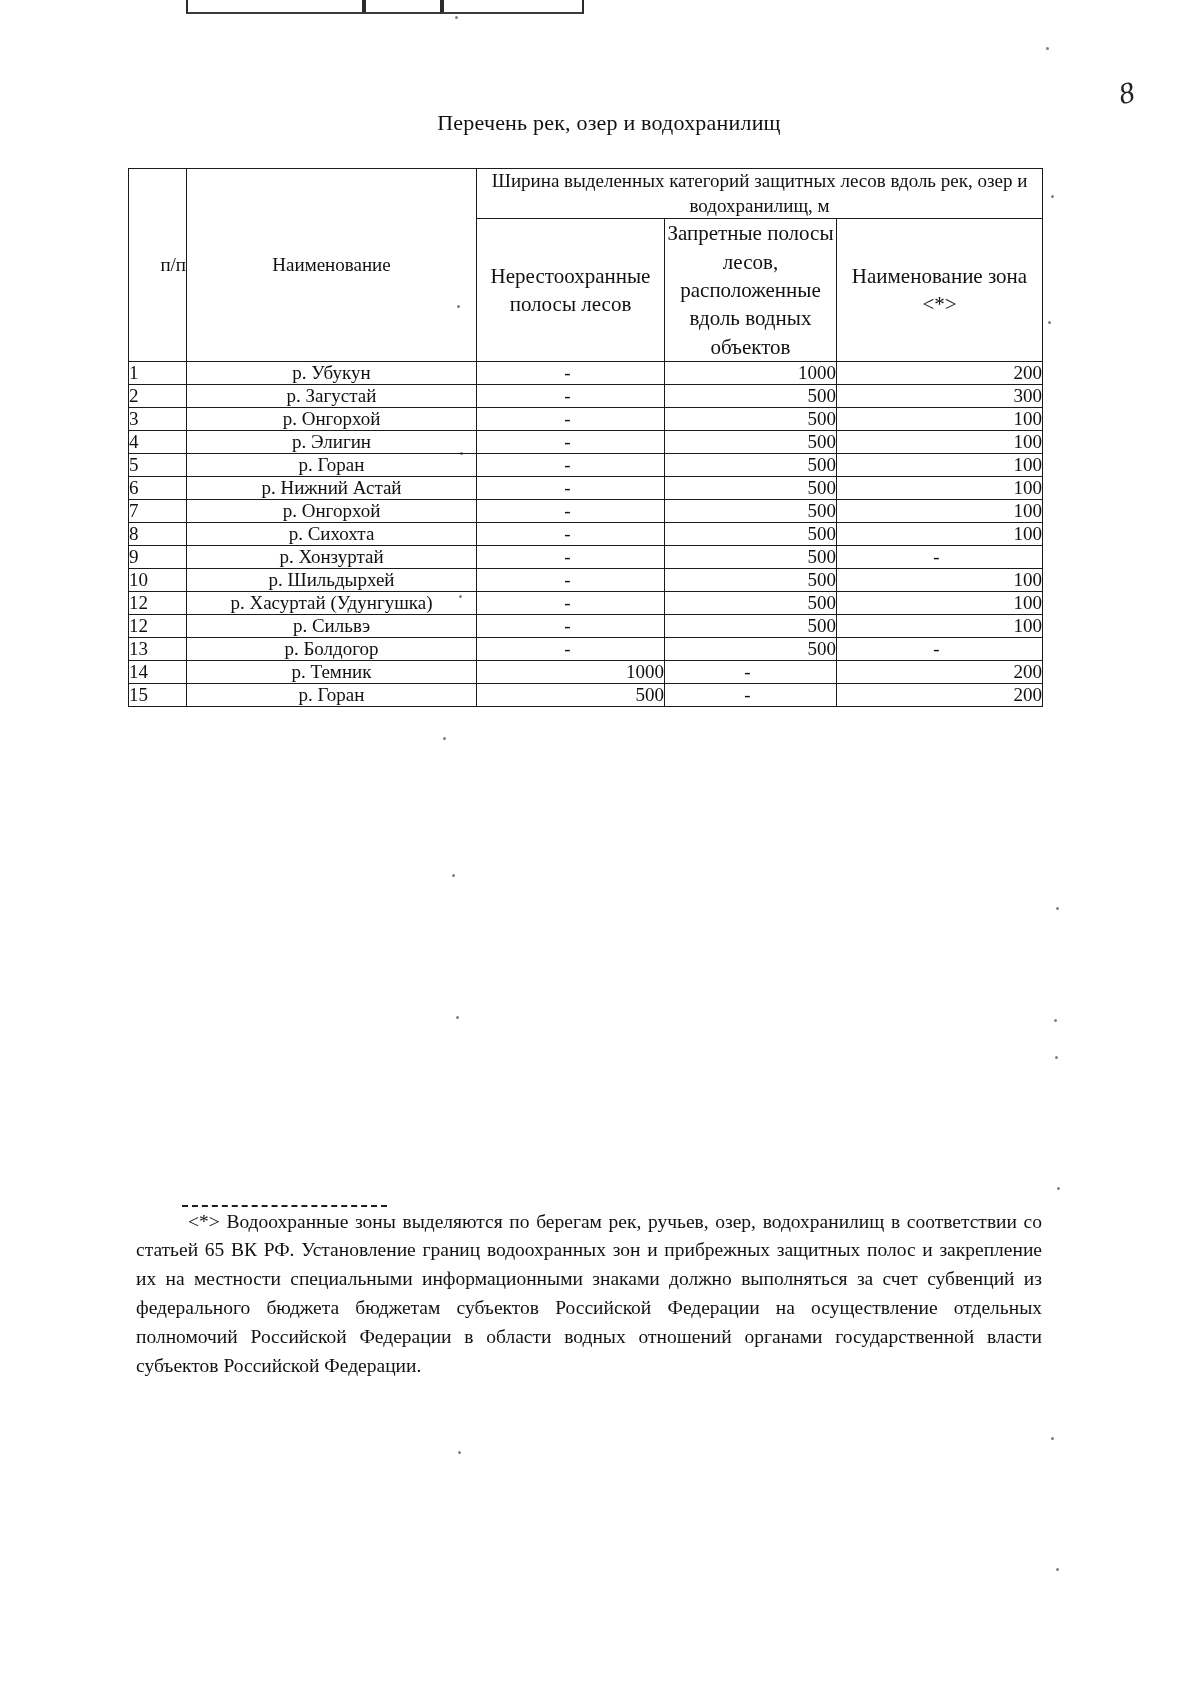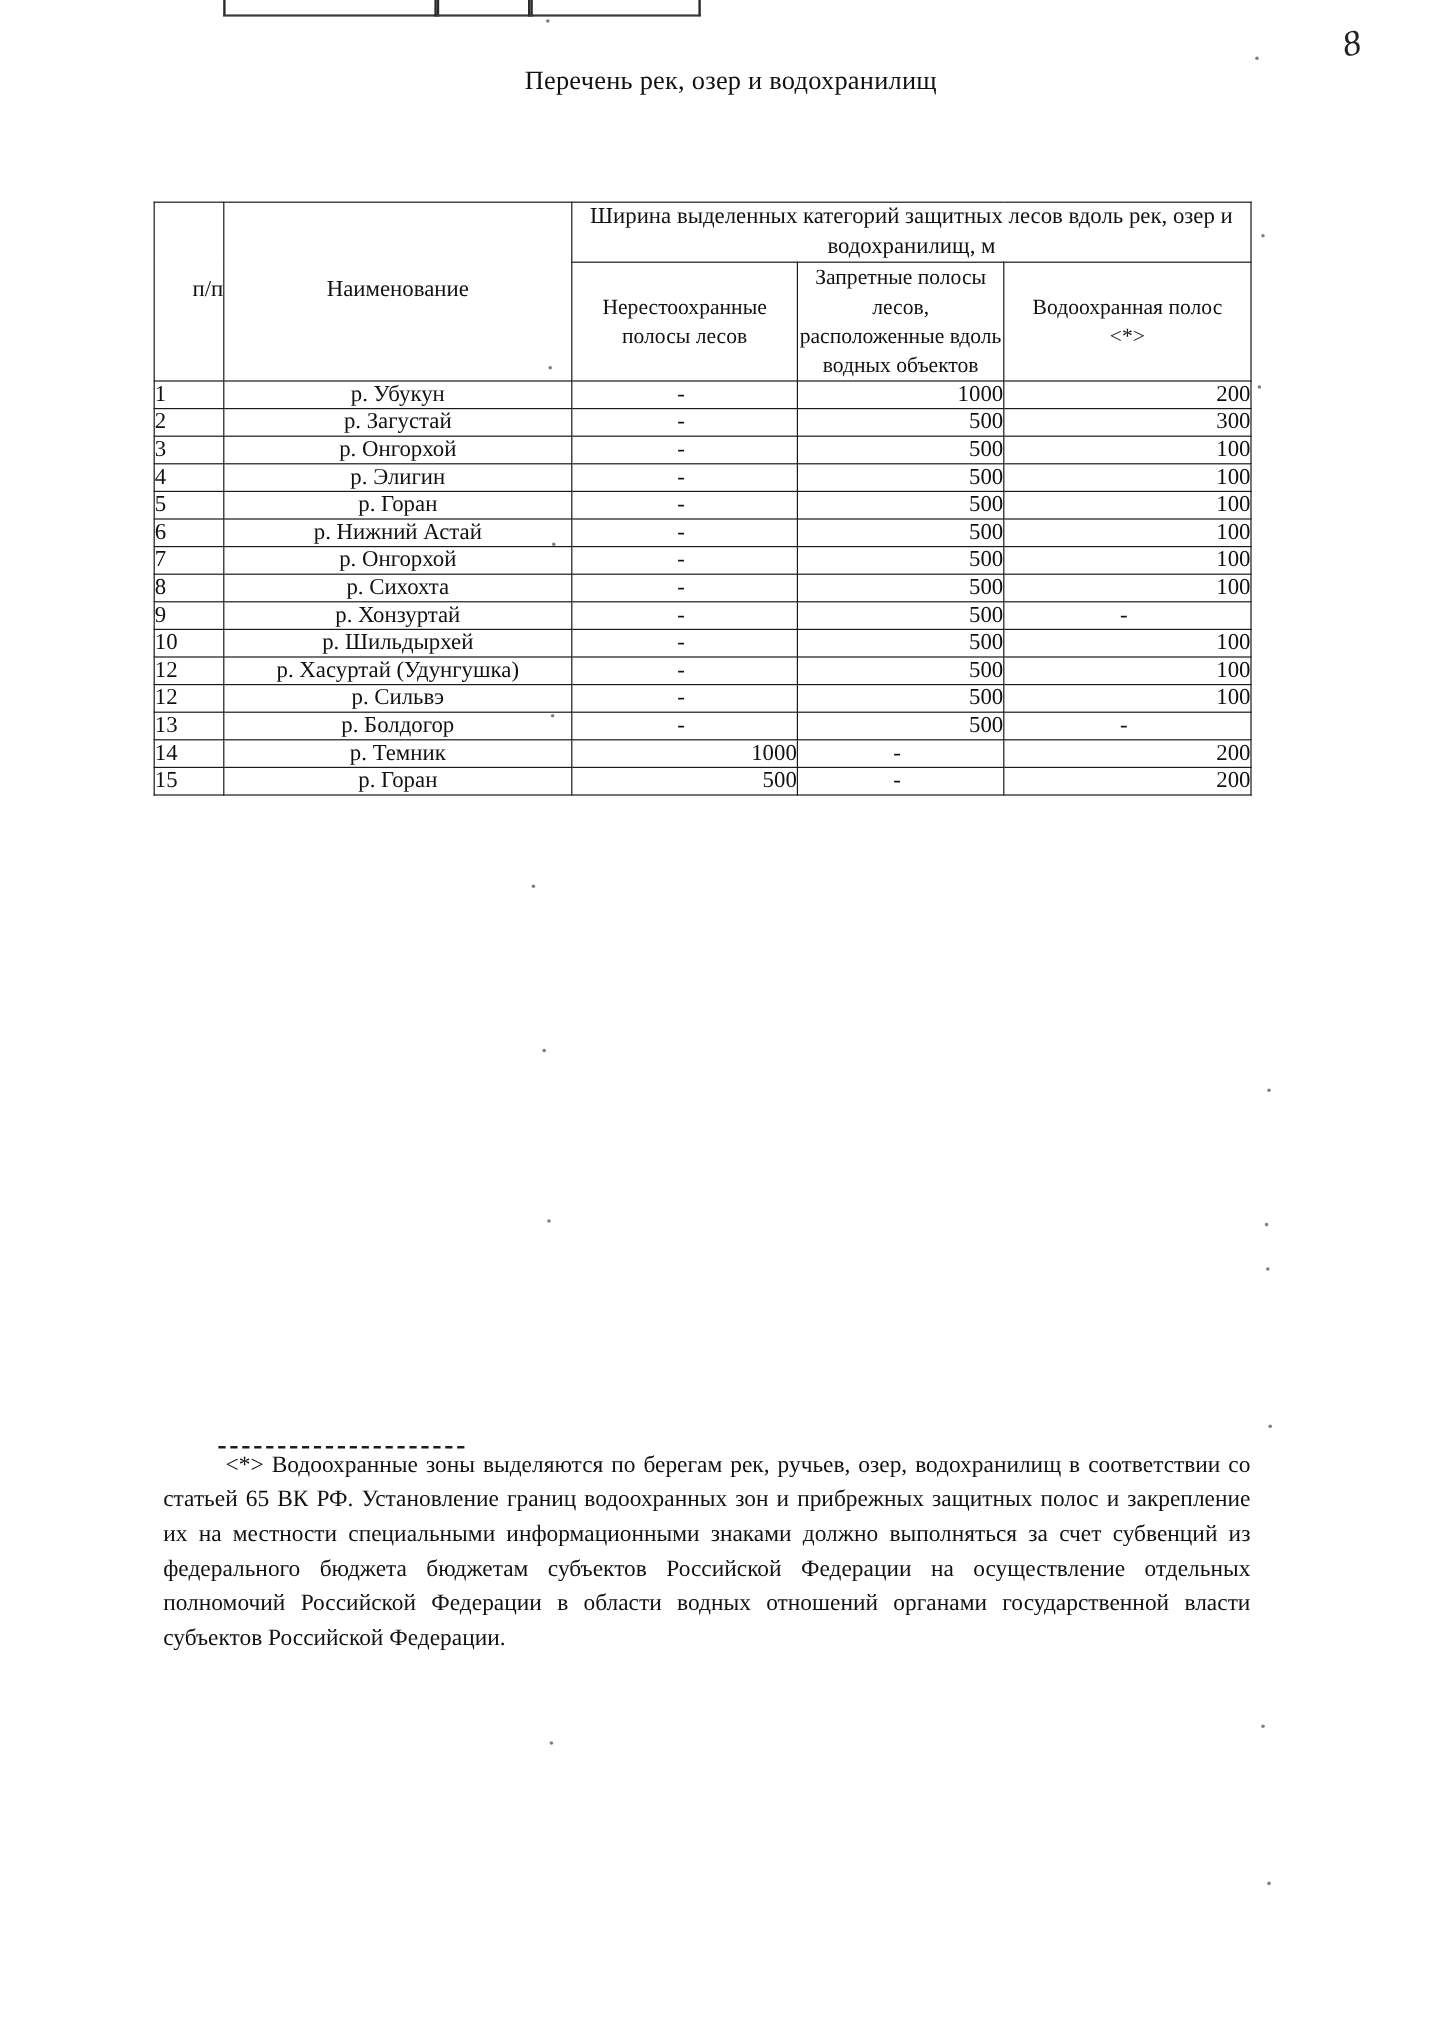--- a/index.html
+++ b/index.html
@@ -57,21 +57,21 @@
   
   .sheet {
     position: absolute;
     left: 0; top: 0;
     width: 1200px;
   }
 
   .doc-title {
     text-align: center;
     font-size: 22px;
-    margin: 54px 0 0 0;
+    margin: 110px 0 0 0;
     padding-left: 18px;
     letter-spacing: .2px;
     font-weight: normal;
   }
 
   table.main {
     position: absolute;
     left: 128px;
     top: 168px;
     width: 914px;
@@ -95,21 +95,21 @@
   col.c-sp3   { width: 206px; }
 
   th.hd {
     text-align: center;
     font-size: 19px;
     line-height: 1.3;
     padding: 9px 6px;
   }
   th.hd-num   { padding: 9px 4px; text-align: right; }
   th.hd-group { padding: 10px 12px; }
-  th.sub      { padding: 10px 8px; font-size: 18px; line-height: 1.35; text-align: center; }
+  th.sub      { padding: 10px 8px; font-size: 21px; line-height: 1.35; text-align: center; }
 
   td.num {
     padding: 11px 0 11px 9px;
     text-align: left;
     font-size: 19px;
   }
   td.name {
     padding: 11px 0 11px 11px;
     text-align: center;
     font-size: 19px;
@@ -187,21 +187,21 @@
     <thead>
       <tr>
         <th class="hd hd-num" rowspan="2">п/п</th>
         <th class="hd" rowspan="2">Наименование</th>
         <th class="hd hd-group" colspan="3">Ширина выделенных категорий защитных лесов вдоль рек, озер и водохранилищ, м</th>
       </tr>
       <tr>
         <th class="hd sub">Нерестоохранные полосы лесов</th>
         <th class="hd sub">Запретные полосы лесов, расположенные вдоль водных объектов</th>
         <th class="hd sub">
-          <span>Водоохранная полос</span><br>
+          <span>Наименование зона</span><br>
           <span>&lt;*&gt;</span>
         </th>
       </tr>
     </thead>
     <tbody id="tbody">
         <tr>
           <td class="num">1</td>
           <td class="name">р. Убукун</td>
           <td class="val dash">-</td>
           <td class="val">1000</td>

